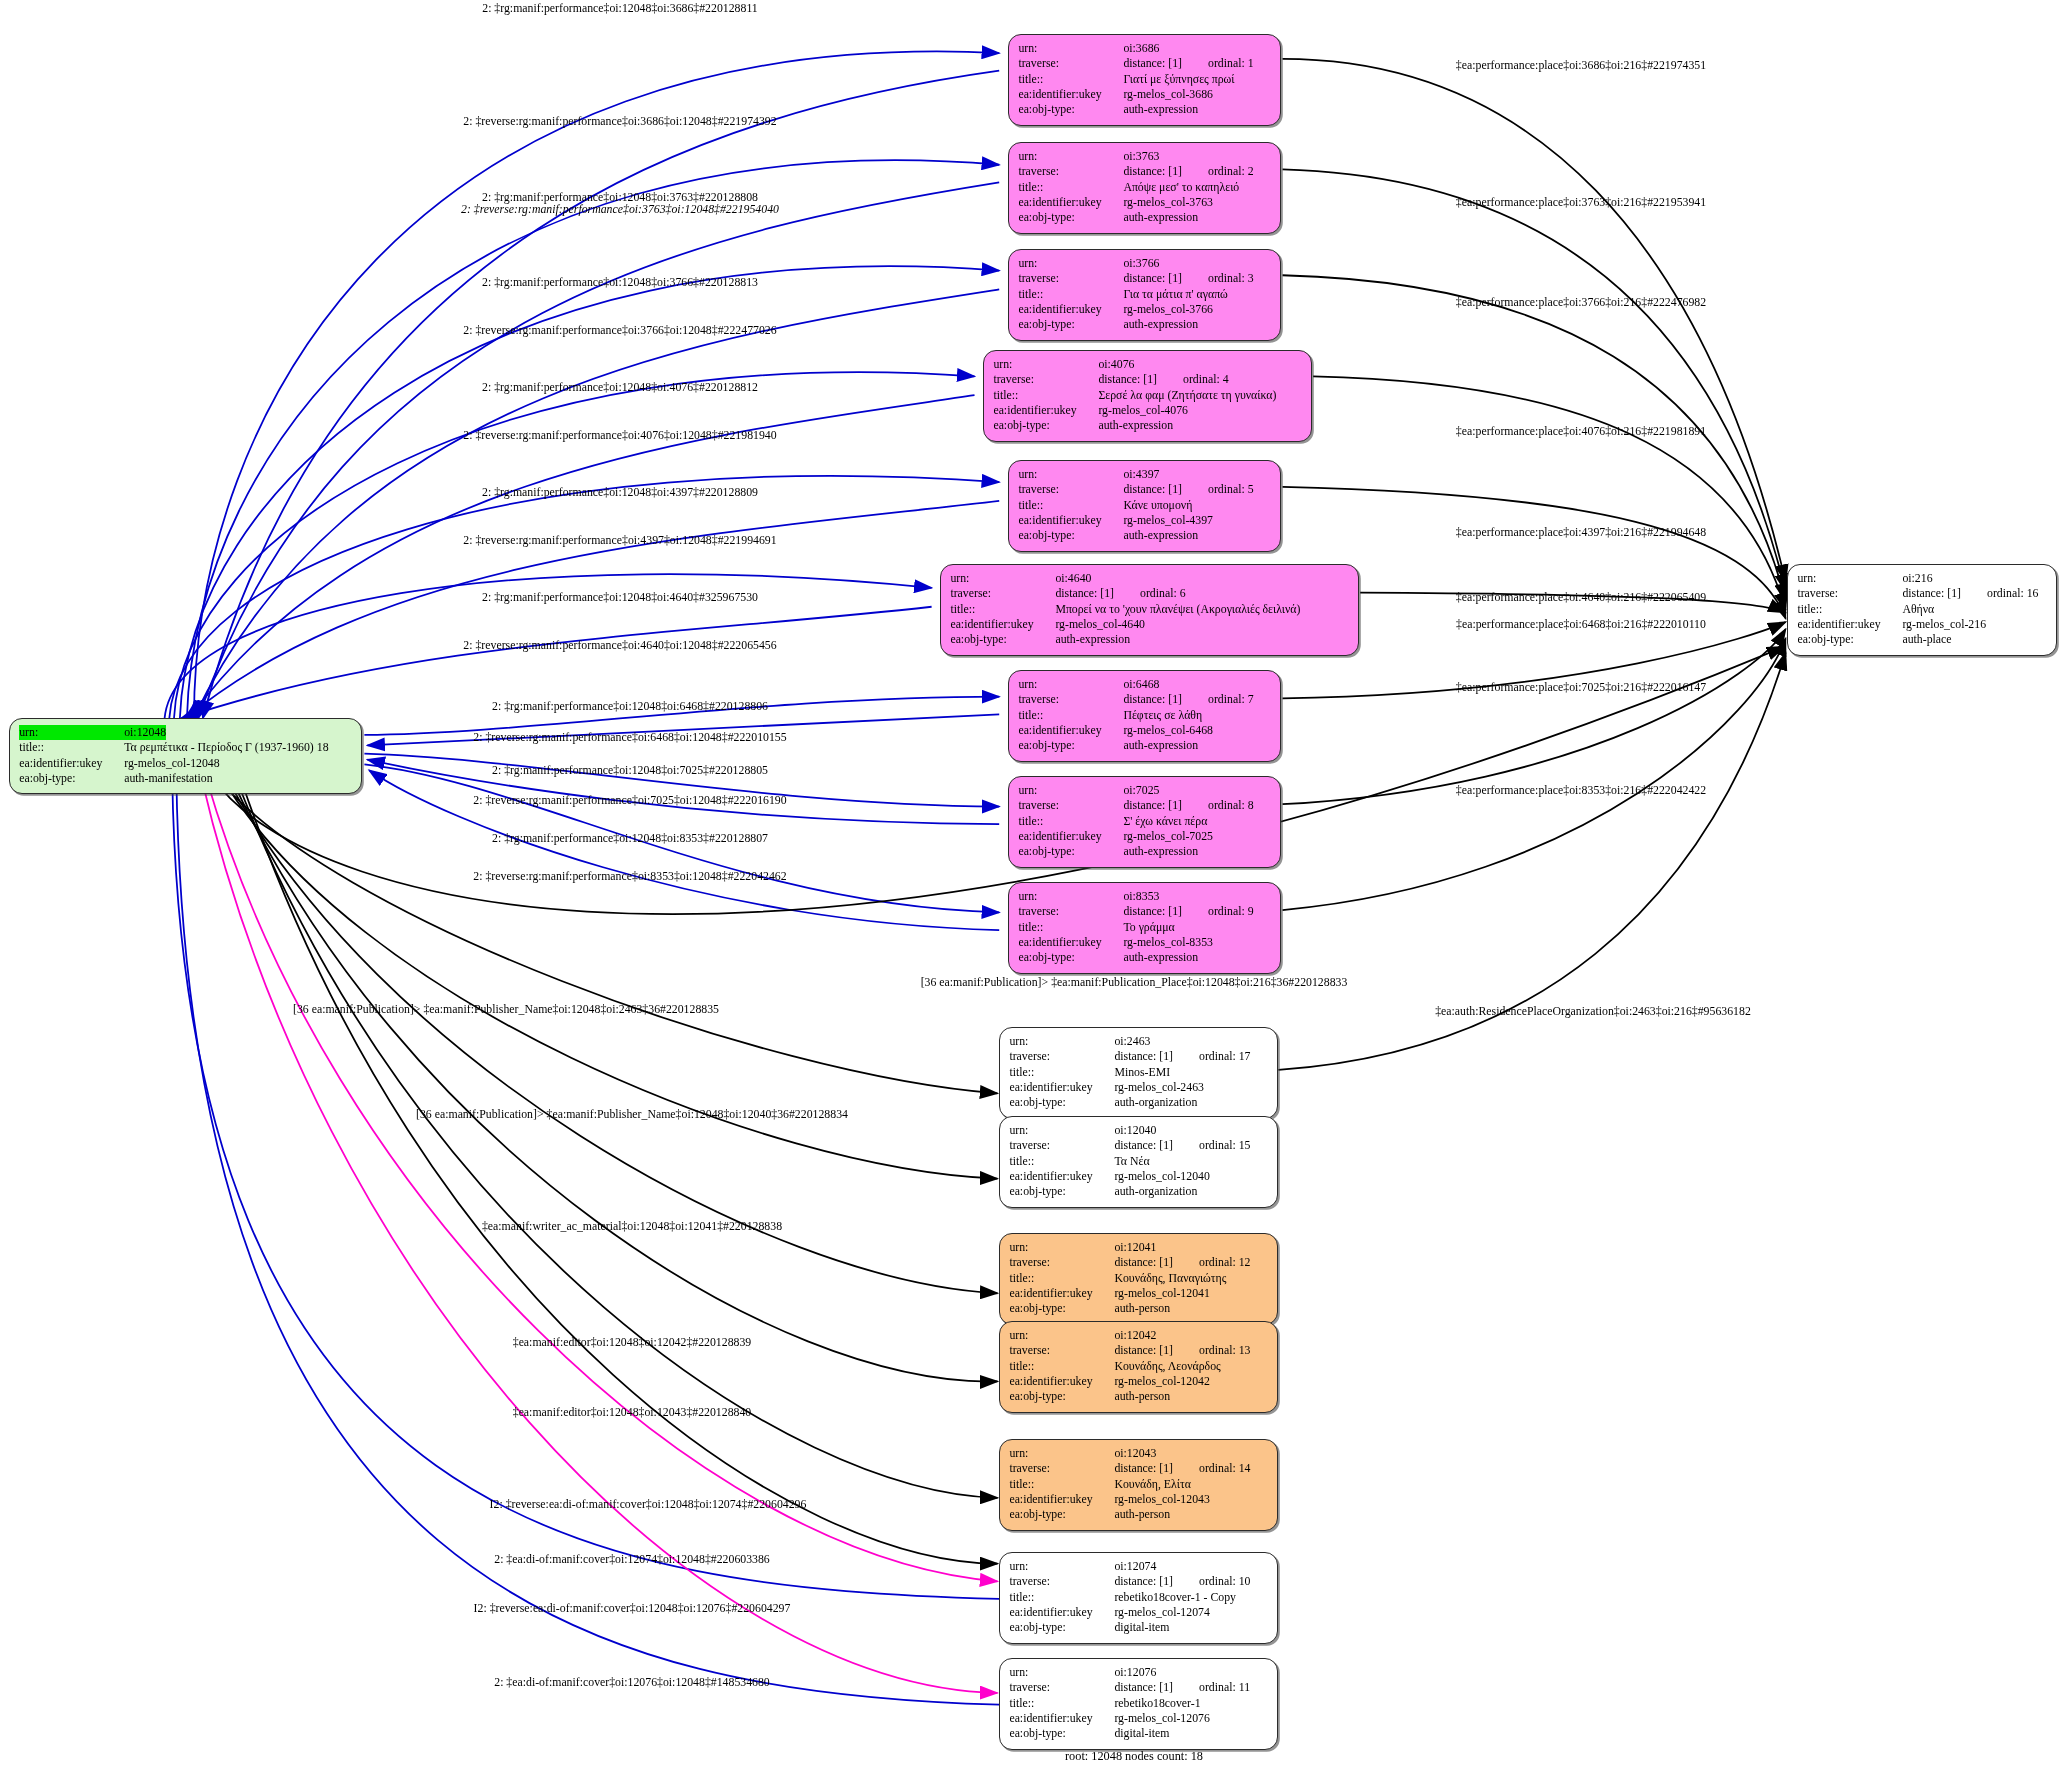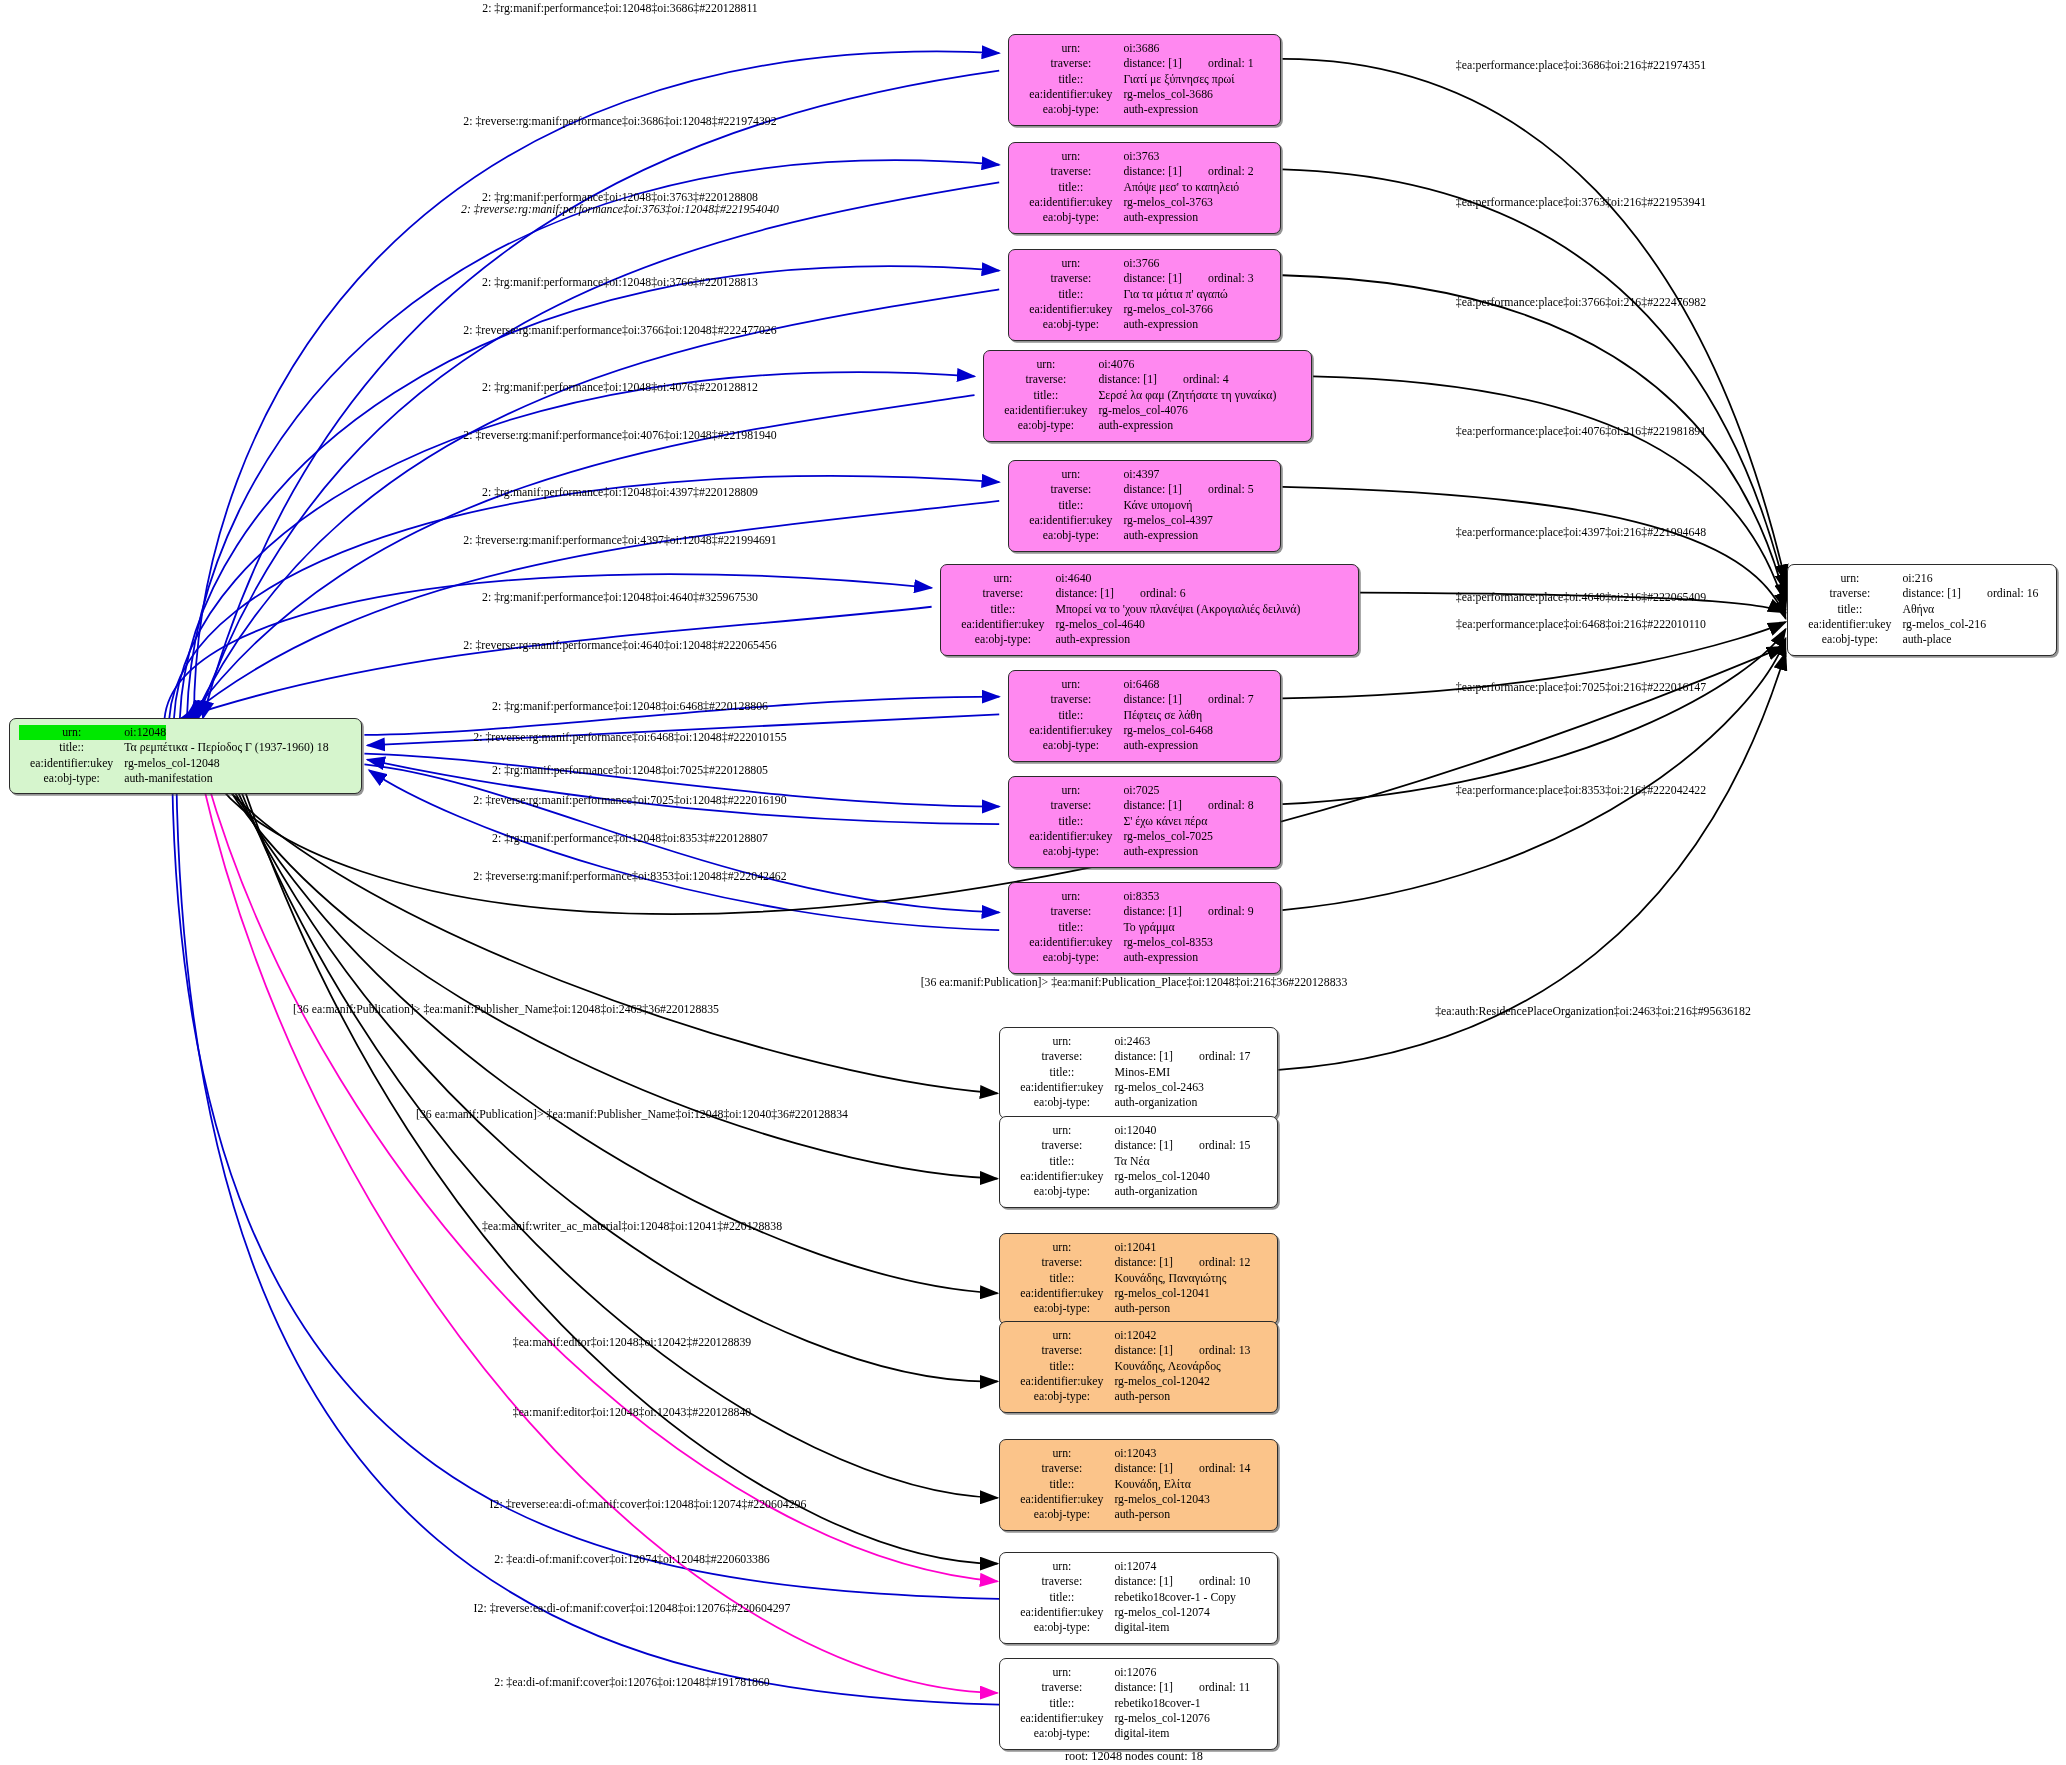--- a/index.html
+++ b/index.html
@@ -1,21 +1,21 @@
 <!DOCTYPE html>
 <html style="font-size:9.4px"><head>
 <meta charset="utf-8">
 <style>
   html,body{margin:0;padding:0;background:#ffffff;}
   body{font-family:"Liberation Serif", serif;}
   #canvas{position:relative;width:2066px;height:1766px;background:#fff;overflow:hidden;}
   svg#wires{position:absolute;left:0;top:0;width:2066px;height:1766px;pointer-events:none;}
 
-  .node{position:absolute;box-sizing:border-box;border:1.5px solid #2b2b2b;border-radius:7px;
-        background:#fff;padding:5.9px 9.4px 7px 9.4px;box-shadow:1.8px 1.8px 0 rgba(60,60,60,.55);text-align:center;}
+  .node{position:absolute;box-sizing:border-box;border:1.5px solid #2b2b2b;border-radius:13px;
+        background:#fff;padding:5.9px 9.4px 7px 9.4px;box-shadow:1.8px 1.8px 0 rgba(60,60,60,.55);}
   .node.pink{background:#ff88f0;}
   .node.orange{background:#fbc48a;}
   .node.green{background:#d6f5cd;}
   .node.white{background:#ffffff;}
 
   .row{display:flex;align-items:baseline;line-height:1.30;white-space:nowrap;}
   .k{flex:0 0 auto;font-size:11.8px;color:#000;}
   .v{font-size:11.8px;color:#000;}
   .node .k{width:105px;}
   .node .v{display:inline-block;}
@@ -542,18 +542,18 @@
       <div class="elabel" style="left: 1134px; top: 983px;">[36 ea:manif:Publication]&gt; ‡ea:manif:Publication_Place‡oi:12048‡oi:216‡36#220128833</div>
       <div class="elabel" style="left: 506px; top: 1010px;">[36 ea:manif:Publication]&gt; ‡ea:manif:Publisher_Name‡oi:12048‡oi:2463‡36#220128835</div>
       <div class="elabel" style="left: 1593px; top: 1012px;">‡ea:auth:ResidencePlaceOrganization‡oi:2463‡oi:216‡#95636182</div>
       <div class="elabel" style="left: 632px; top: 1115px;">[36 ea:manif:Publication]&gt; ‡ea:manif:Publisher_Name‡oi:12048‡oi:12040‡36#220128834</div>
       <div class="elabel" style="left: 632px; top: 1227px;">‡ea:manif:writer_ac_material‡oi:12048‡oi:12041‡#220128838</div>
       <div class="elabel" style="left: 632px; top: 1343px;">‡ea:manif:editor‡oi:12048‡oi:12042‡#220128839</div>
       <div class="elabel" style="left: 632px; top: 1413px;">‡ea:manif:editor‡oi:12048‡oi:12043‡#220128840</div>
       <div class="elabel" style="left: 632px; top: 1505px; padding-left: 32px;">I2: ‡reverse:ea:di-of:manif:cover‡oi:12048‡oi:12074‡#220604296</div>
       <div class="elabel" style="left: 632px; top: 1560px;">2: ‡ea:di-of:manif:cover‡oi:12074‡oi:12048‡#220603386</div>
       <div class="elabel" style="left: 632px; top: 1609px;">I2: ‡reverse:ea:di-of:manif:cover‡oi:12048‡oi:12076‡#220604297</div>
-      <div class="elabel" style="left: 632px; top: 1683px;">2: ‡ea:di-of:manif:cover‡oi:12076‡oi:12048‡#191781860</div>
+      <div class="elabel" style="left: 632px; top: 1683px;">2: ‡ea:di-of:manif:cover‡oi:12076‡oi:12048‡#148534680</div>
     </div>
 
   <div class="footer" style="left:1134px;top:1749px;">root: 12048 nodes count: 18</div>
 </div>
 
 
 </body></html>

